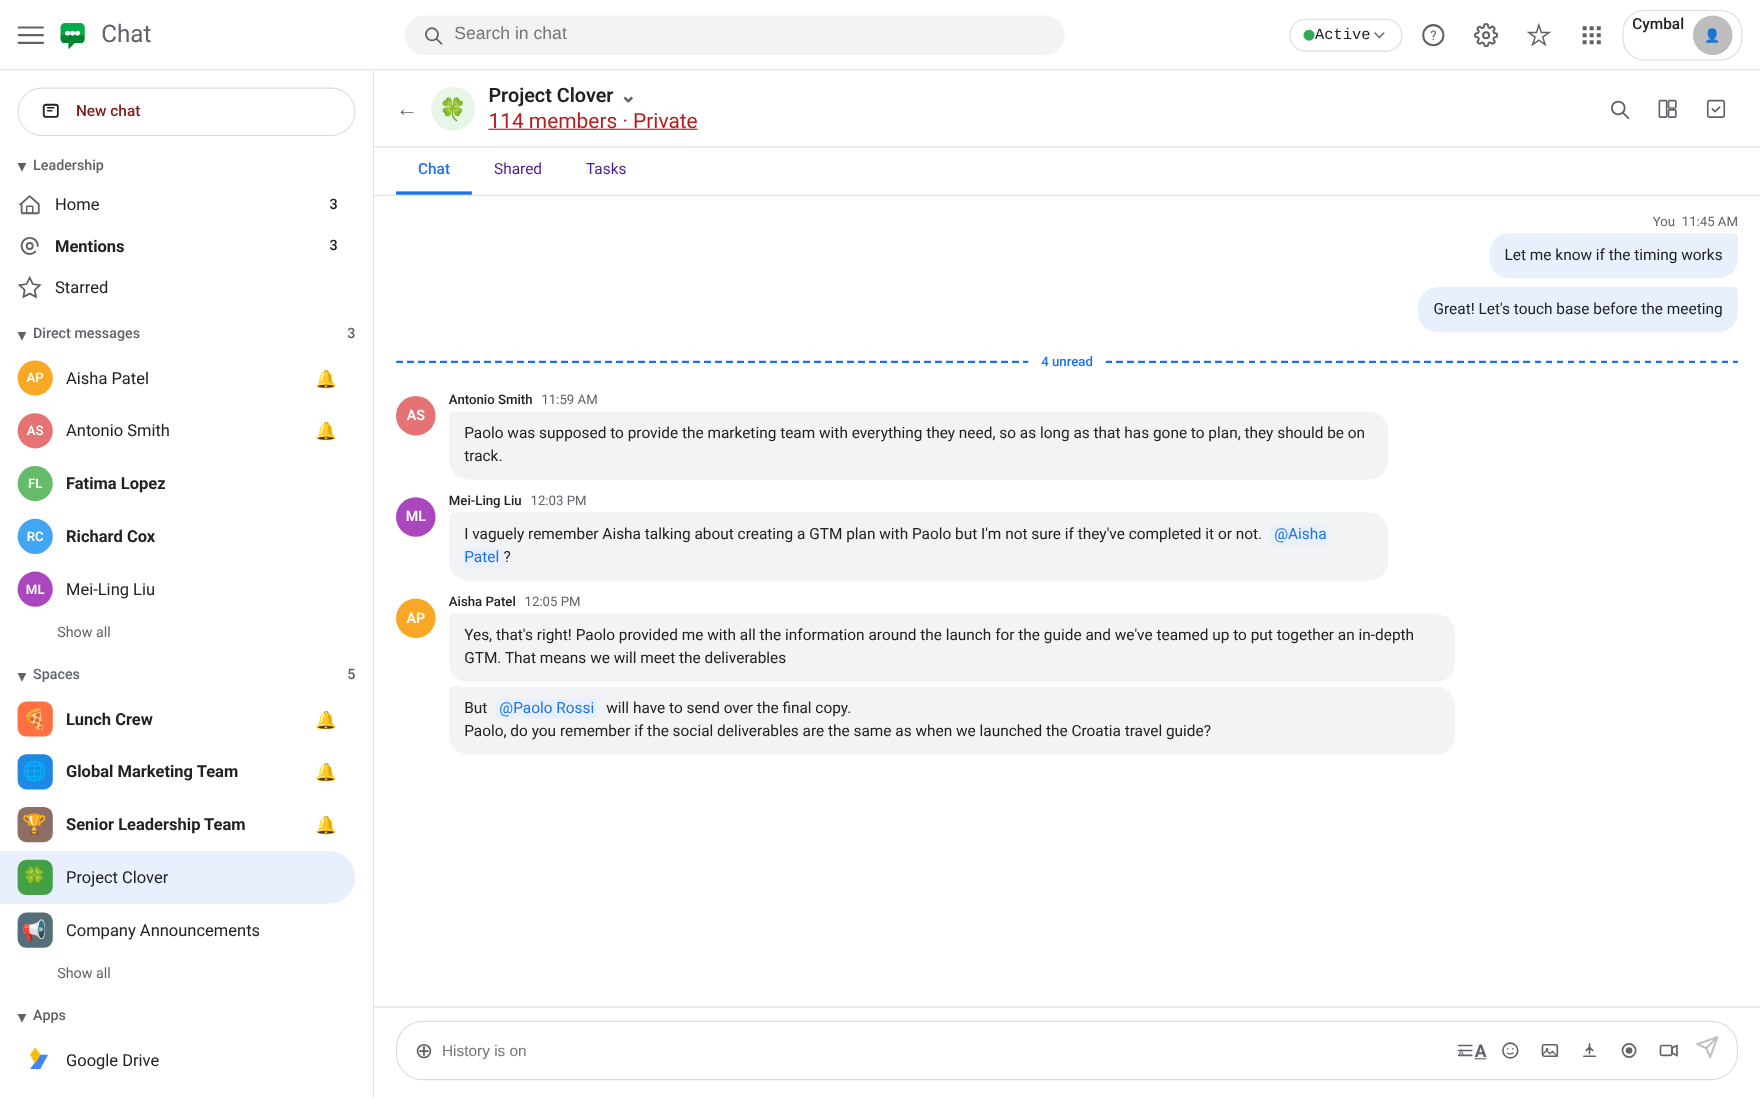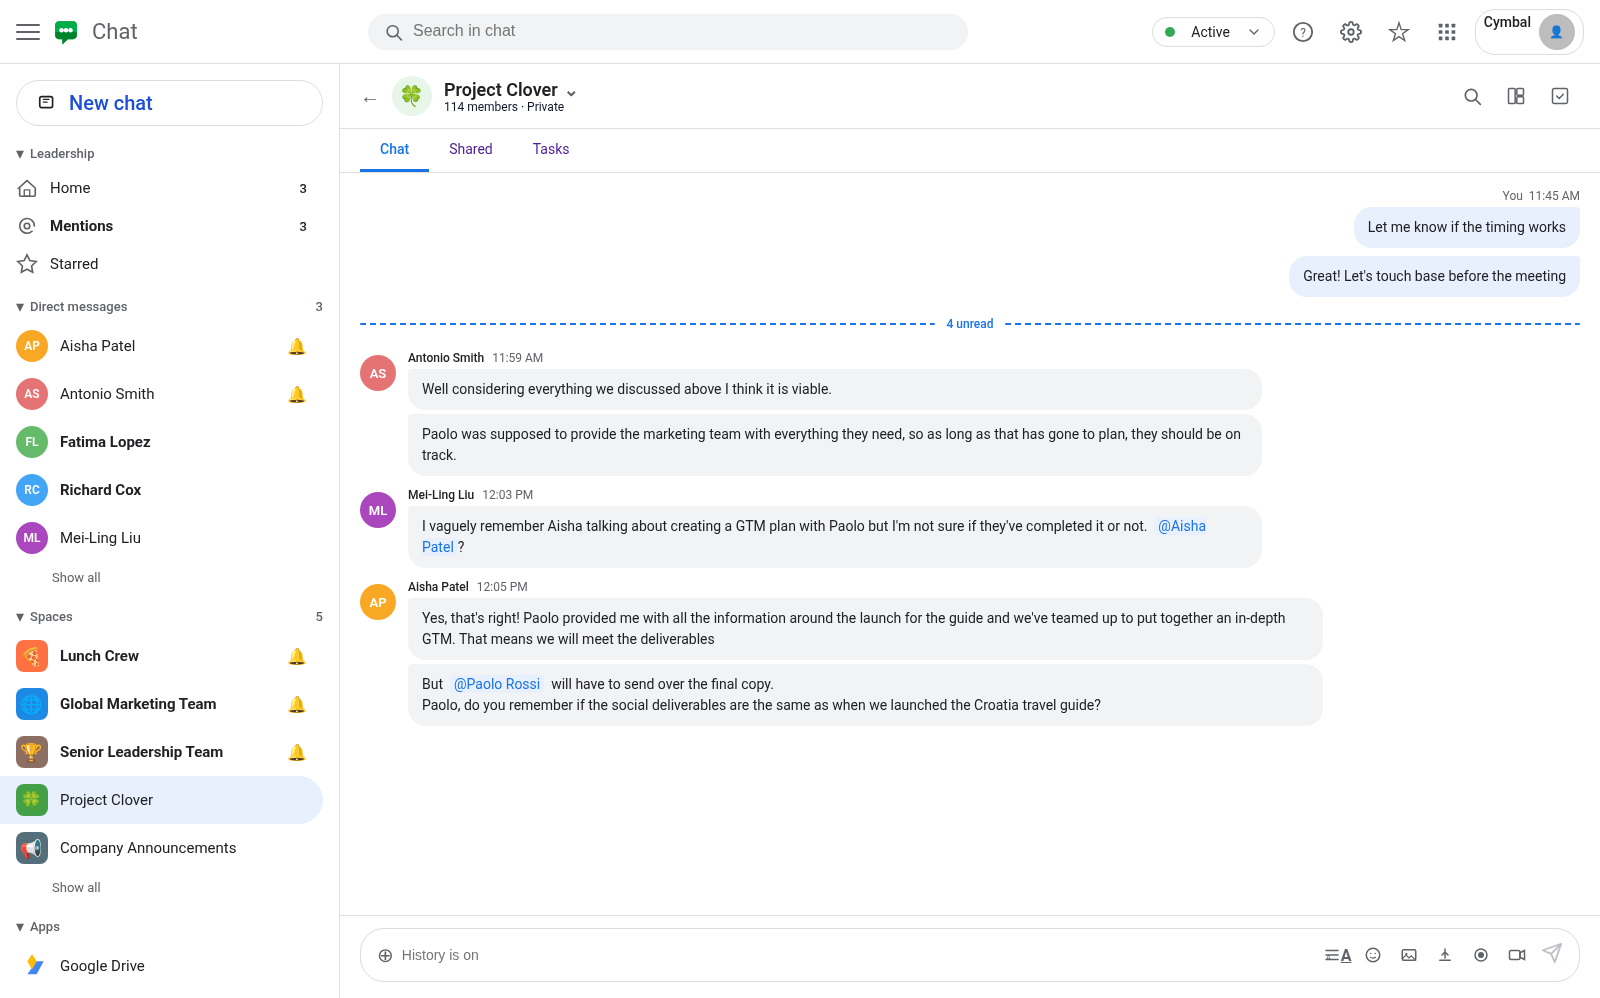--- a/index.html
+++ b/index.html
@@ -9,32 +9,32 @@
     .topbar {
       display: flex; align-items: center; height: 64px; padding: 0 16px; border-bottom: 1px solid #e0e0e0; flex-shrink: 0; gap: 12px;
     }
     .topbar-left { display: flex; align-items: center; gap: 8px; width: 340px; flex-shrink: 0; }
     .hamburger-icon { width: 24px; height: 24px; cursor: pointer; display: flex; flex-direction: column; justify-content: center; gap: 5px; }
     .hamburger-icon span { display: block; height: 2px; background: #5f6368; border-radius: 1px; }
     .app-title { font-size: 22px; color: #5f6368; font-weight: 400; }
     .search-bar { flex: 1; display: flex; align-items: flex-start; background: #f1f3f4; border-radius: 24px; padding: 8px 16px; gap: 10px; max-width: 600px; }
     .search-bar input { border: none; background: transparent; outline: none; font-size: 16px; color: #3c4043; width: 100%; }
     .topbar-right { display: flex; align-items: center; gap: 8px; margin-left: auto; }
-    .active-btn { display: flex; align-items: center; gap: 16px; border: 1px solid #dadce0; border-radius: 20px; padding: 6px 12px; cursor: pointer; font-size: 14px; }
+    .active-btn { display: flex; align-items: center; gap: 0; border: 1px solid #dadce0; border-radius: 20px; padding: 6px 12px; cursor: pointer; font-size: 14px; font-family: Liberation Mono, monospace; }
     .active-dot { width: 10px; height: 10px; background: #34a853; border-radius: 50%; }
     .icon-btn { width: 40px; height: 40px; border-radius: 50%; display: flex; align-items: center; justify-content: center; cursor: pointer; color: #5f6368; font-size: 20px; }
     .avatar { width: 36px; height: 36px; border-radius: 50%; background: #9aa0a6; overflow: hidden; display: flex; align-items: center; justify-content: center; }
     .account-area { display: flex; gap: 8px; border: 1px solid #dadce0; border-radius: 20px; padding: 4px 8px; cursor: pointer; }
 
     
     .main { display: flex; flex: 1; overflow: hidden; }
 
     
     .sidebar { width: 340px; flex-shrink: 0; border-right: 1px solid #e0e0e0; display: flex; flex-direction: column; overflow-y: auto; padding: 8px 0; }
-    .new-chat-btn { display: flex; align-items: center; gap: 10px; margin: 8px 16px 12px; padding: 10px 20px; border: 1px solid #dadce0; border-radius: 24px; cursor: pointer; font-size: 20px; font-weight: 500; color: #1d4ed8; }
+    .new-chat-btn { display: flex; align-items: center; gap: 10px; margin: 8px 16px 12px; padding: 10px 20px; border: 1px solid #dadce0; border-radius: 24px; cursor: pointer; font-size: 14px; font-weight: 500; color: #7f1d1d; }
     .section-header { display: flex; align-items: center; gap: 6px; padding: 6px 16px; font-size: 13px; color: #5f6368; cursor: pointer; font-weight: 500; }
     .section-header .chevron { font-size: 16px; }
     .nav-item { display: flex; align-items: center; padding: 8px 16px; cursor: pointer; border-radius: 0 24px 24px 0; margin-right: 16px; gap: 12px; font-size: 15px; }
     .nav-item.active { background: #e8f0fe; }
     .nav-item .label { flex: 1; }
     .nav-item .badge { background: transparent; color: #202124; font-size: 13px; font-weight: 500; }
     .nav-item .bell { color: #5f6368; font-size: 16px; }
     .nav-item.bold .label { font-weight: 700; }
     .contact-avatar { width: 32px; height: 32px; border-radius: 50%; font-size: 12px; font-weight: 600; display: flex; align-items: center; justify-content: center; flex-shrink: 0; }
     .space-icon { width: 32px; height: 32px; border-radius: 8px; display: flex; align-items: center; justify-content: center; font-size: 18px; flex-shrink: 0; }
@@ -42,21 +42,21 @@
     .section-divider { height: 1px; background: #e0e0e0; margin: 4px 0; }
 
     
     .chat-area { flex: 1; display: flex; flex-direction: column; overflow: hidden; }
     .chat-header { display: flex; align-items: center; padding: 12px 20px; border-bottom: 1px solid #e0e0e0; gap: 12px; flex-shrink: 0; }
     .chat-header-back { color: #5f6368; cursor: pointer; font-size: 20px; }
     .chat-header-icon { width: 40px; height: 40px; background: #e8f5e9; border-radius: 50%; display: flex; align-items: center; justify-content: center; font-size: 20px; }
     .chat-header-info { flex: 1; }
     .chat-header-title { font-size: 18px; font-weight: 600; display: flex; align-items: center; gap: 6px; }
     .chat-header-title .chevron { font-size: 18px; color: #5f6368; cursor: pointer; }
-    .chat-header-subtitle { font-size: 12px; color: #0f172a; }
+    .chat-header-subtitle { font-size: 19px; color: #b91c1c; text-decoration: underline; }
     .chat-header-actions { display: flex; gap: 4px; }
 
     
     .chat-tabs { display: flex; border-bottom: 1px solid #e0e0e0; padding: 0 20px; flex-shrink: 0; }
     .tab { padding: 12px 20px; font-size: 14px; color: #4c1d95; cursor: pointer; border-bottom: 3px solid transparent; }
     .tab.active { color: #1a73e8; border-bottom-color: #1a73e8; font-weight: 500; }
 
     
     .messages { flex: 1; overflow-y: auto; padding: 16px 20px; display: flex; flex-direction: column; gap: 12px; }
     .message-row { display: flex; gap: 12px; }
@@ -372,21 +372,20 @@
         <div class="unread-line"></div>
       </div>
 
       <div class="message-row">
         <div class="message-avatar" style="background:#e57373; color:white;">AS</div>
         <div class="message-body">
           <div class="message-meta">
             <span class="name">Antonio Smith</span>
             <span>11:59 AM</span>
           </div>
-          <div class="message-bubble">Well considering everything we discussed above I think it is viable.</div>
           <div class="message-bubble" style="margin-top:4px;">Paolo was supposed to provide the marketing team with everything they need, so as long as that has gone to plan, they should be on track.</div>
         </div>
       </div>
 
       <div class="message-row">
         <div class="message-avatar" style="background:#ab47bc; color:white;">ML</div>
         <div class="message-body">
           <div class="message-meta">
             <span class="name">Mei-Ling Liu</span>
             <span>12:03 PM</span>

